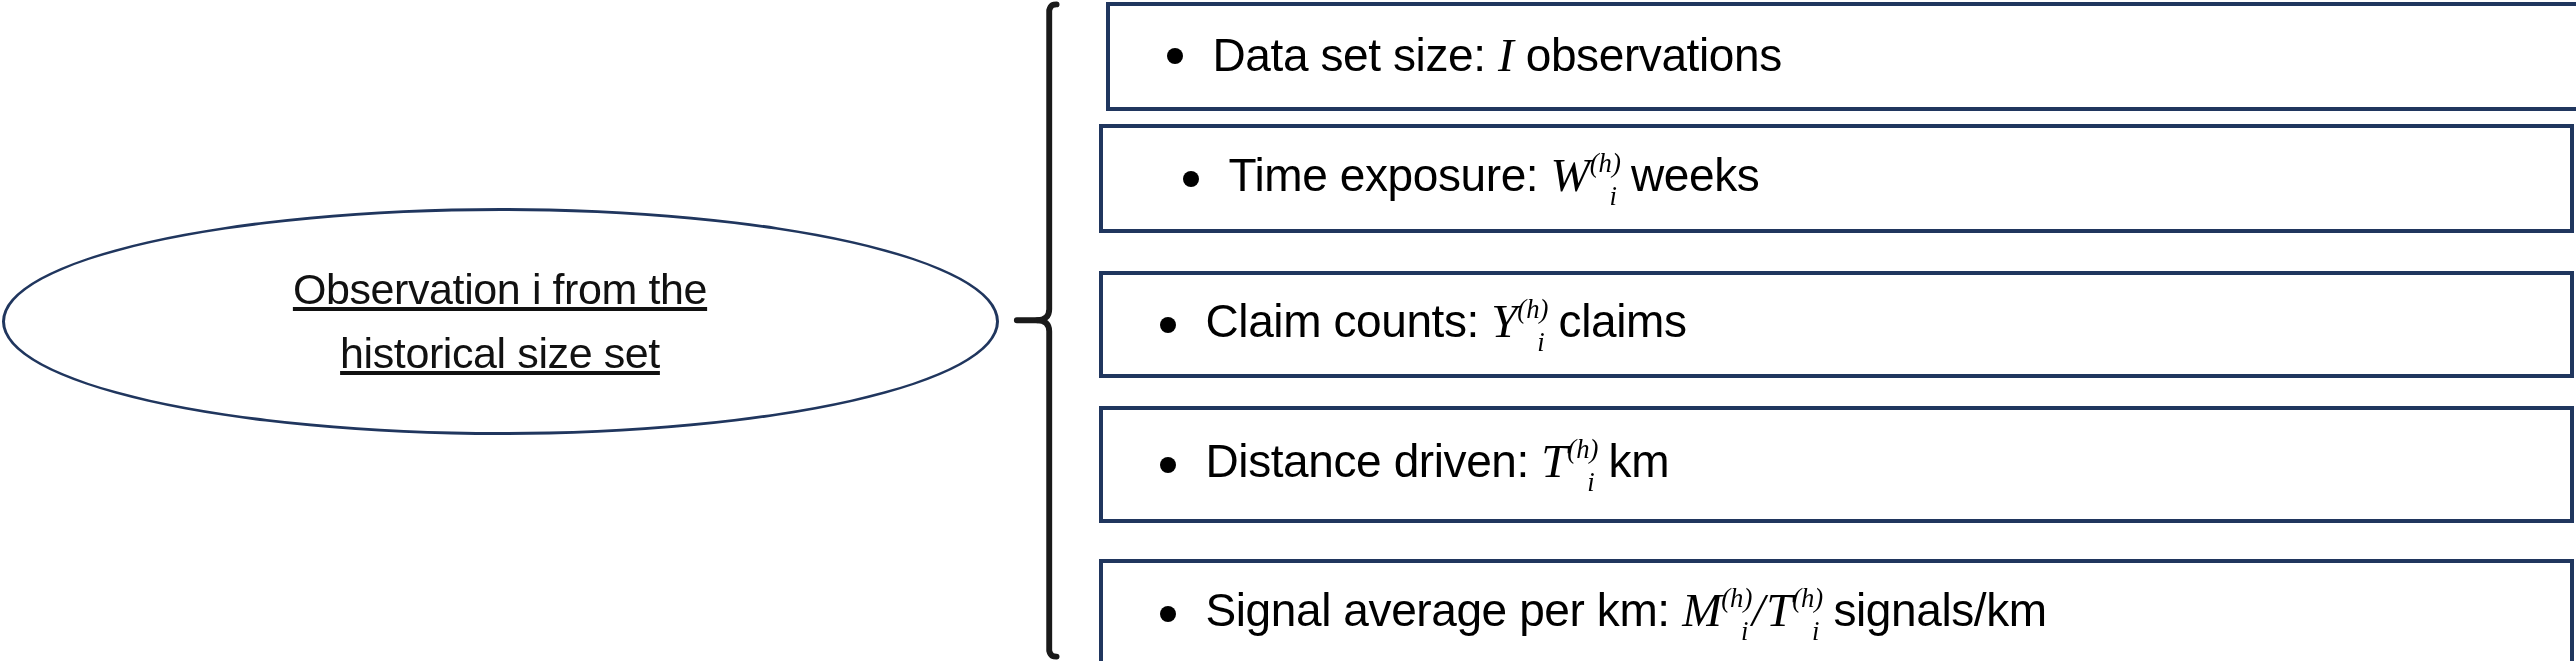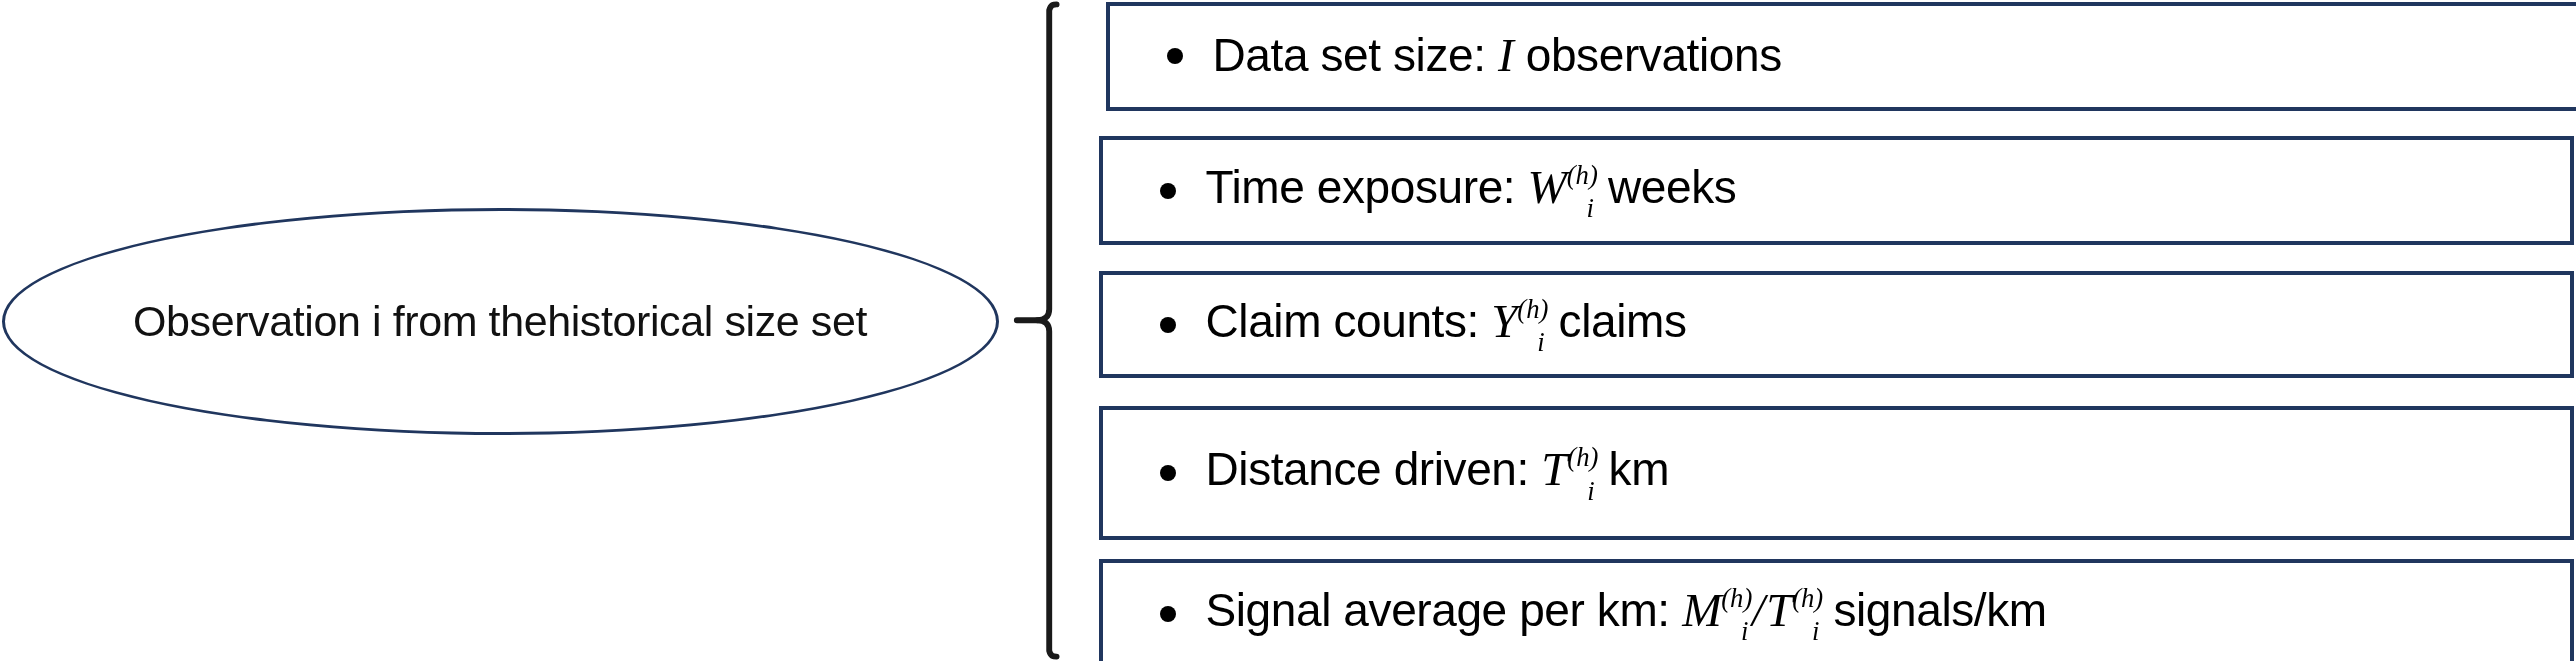--- a/index.html
+++ b/index.html
@@ -32,28 +32,30 @@
     inset: 0;
     border: 3.7px solid #20365E;
     border-radius: 50%;
     background: #ffffff;
     box-sizing: border-box;
   }
   .ellipse-label {
     position: absolute;
     inset: 0;
     display: flex;
+    flex-direction: column;
     align-items: center;
     justify-content: center;
     text-align: center;
     font-size: 43px;
     line-height: 1.48;
     letter-spacing: -0.4px;
     color: #111111;
     white-space: nowrap;
+    text-decoration: underline;
   }
   .ellipse-label .ln { display: block; }
 
   
   .brace-wrap {
     position: absolute;
     left: 1008px;
     top: 0px;
     width: 53px;
     height: 661px;
@@ -146,31 +148,31 @@
                L 56 450
                C 56 440, 50 435, 40 435" fill="none" stroke="#1A1A1A" stroke-width="8" stroke-linecap="round" stroke-linejoin="round"></path>
     </svg>
   </div>
 
   <div class="box" style="top:1.5px;height:109px;margin-left:7px;">
     <span class="box-bullet"></span>
     <span class="box-text"><span>Data set size:</span>&nbsp;<span class="mvar">I</span>&nbsp;<span>observations</span></span>
   </div>
 
-  <div class="box" style="top:136px;height:109px;">
+  <div class="box" style="top:124px;height:109px;padding-left:23px;">
     <span class="box-bullet"></span>
     <span class="box-text"><span>Time exposure:</span>&nbsp;<span class="mvar">W</span><span class="msup">(h)</span><span class="msub">i</span>&nbsp;<span>weeks</span></span>
   </div>
 
   <div class="box" style="top:271px;height:107px;">
     <span class="box-bullet"></span>
     <span class="box-text"><span>Claim counts:</span>&nbsp;<span class="mvar">Y</span><span class="msup">(h)</span><span class="msub">i</span>&nbsp;<span>claims</span></span>
   </div>
 
-  <div class="box" style="top:406px;height:134px;">
+  <div class="box" style="top:406px;height:117px;">
     <span class="box-bullet"></span>
     <span class="box-text"><span>Distance driven:</span>&nbsp;<span class="mvar">T</span><span class="msup">(h)</span><span class="msub">i</span>&nbsp;<span>km</span></span>
   </div>
 
   <div class="box" style="top:559px;height:109px;">
     <span class="box-bullet"></span>
     <span class="box-text"><span>Signal average per km:</span>&nbsp;<span class="mvar">M</span><span class="msup">(h)</span><span class="msub">i</span><span class="mslash">/</span><span class="mvar">T</span><span class="msup">(h)</span><span class="msub">i</span>&nbsp;<span>signals/km</span></span>
   </div>
 
 </div>

